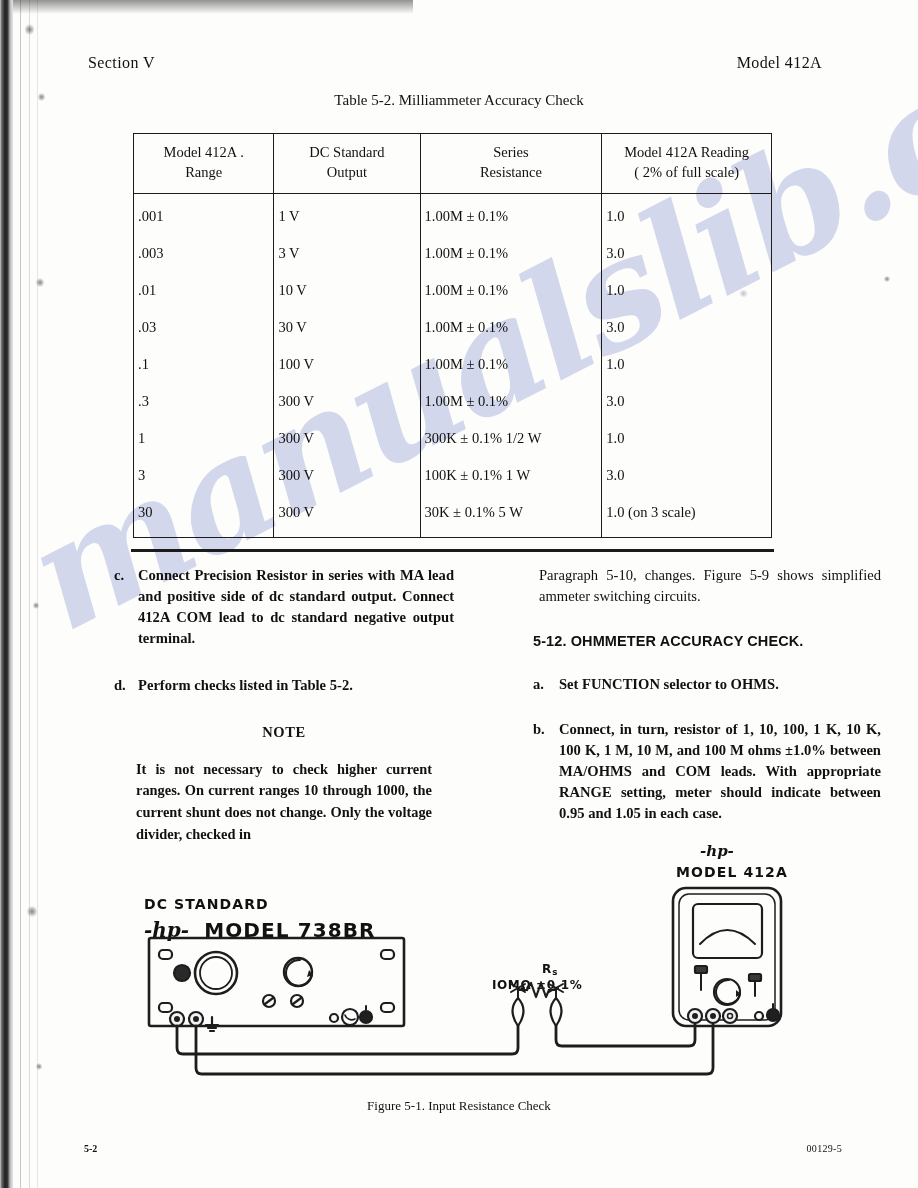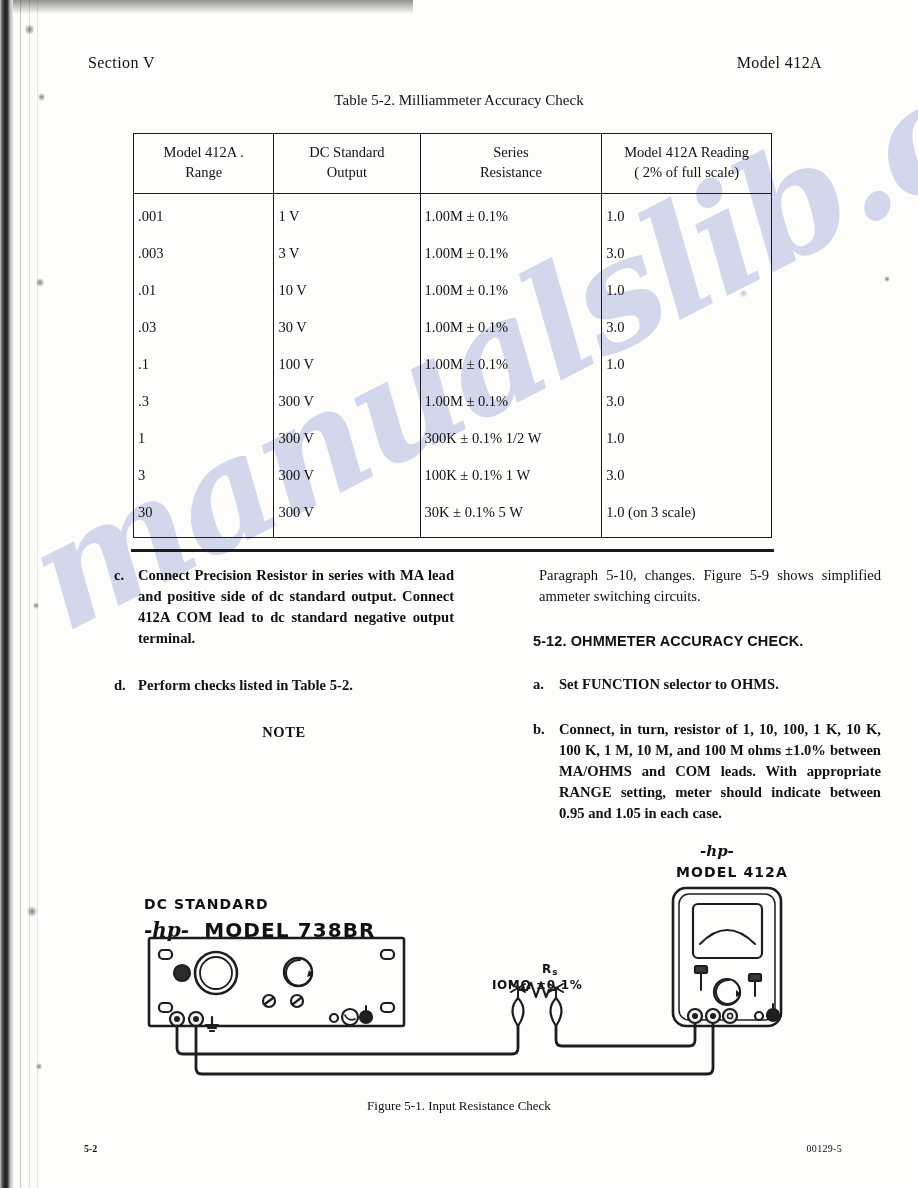--- a/index.html
+++ b/index.html
@@ -325,20 +325,21 @@
   <div class="col left">
     <div class="item">
       <span class="mark">c.</span>
       <span>Connect Precision Resistor in series with MA lead and positive side of dc standard output. Connect 412A COM lead to dc standard negative output terminal.</span>
     </div>
     <div class="item" style="margin-top:26px;">
       <span class="mark">d.</span>
       <span>Perform checks listed in Table 5-2.</span>
     </div>
     <div class="note-head">NOTE</div>
+    <div class="note-body">It is not necessary to check higher current ranges. On current ranges 10 through 1000, the current shunt does not change. Only the voltage divider, checked in</div>
   </div>
 
   <div class="col right">
     <div class="para-cont">Paragraph 5-10, changes. Figure 5-9 shows simplified ammeter switching circuits.</div>
     <div class="section-head">5-12. OHMMETER ACCURACY CHECK.</div>
     <div class="item" style="padding-left:26px;">
       <span class="mark">a.</span>
       <span>Set FUNCTION selector to OHMS.</span>
     </div>
     <div class="item" style="padding-left:26px; margin-top:24px;">

